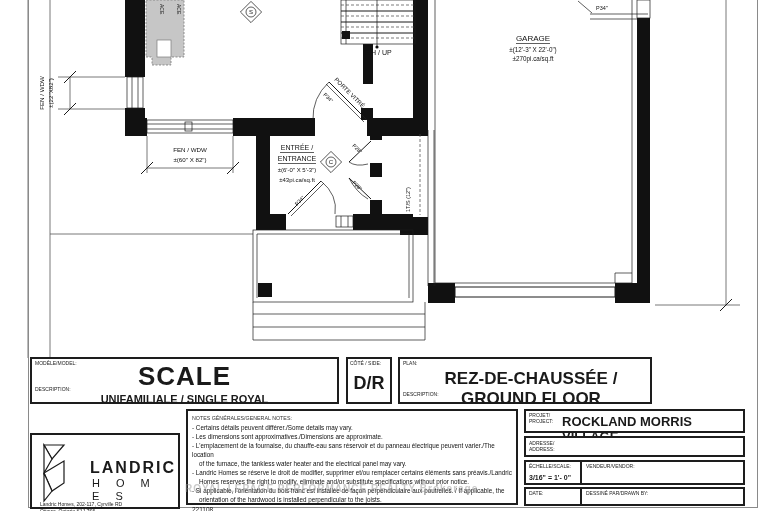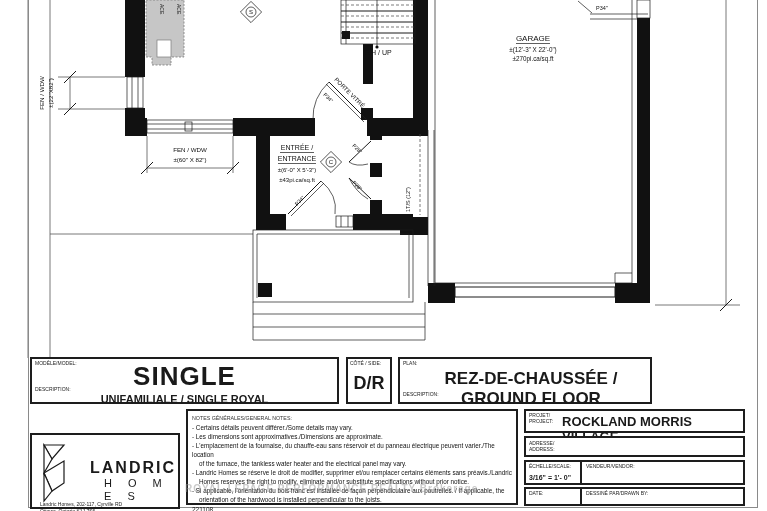--- a/index.html
+++ b/index.html
@@ -212,21 +212,21 @@
     </g>
   </svg>
 
   <div class="frame" style="left:28px;top:0;width:1px;height:508px;"></div>
   <div class="frame" style="left:757px;top:0;width:1px;height:508px;"></div>
   <div class="frame" style="left:28px;top:507px;width:730px;height:1px;"></div>
 
   <div class="tb" style="left:30px;top:357px;width:309px;height:47px;">
     <div class="lbl" style="left:3px;top:2px;">MODÈLE/MODEL:</div>
     <div class="lbl" style="left:3px;top:28px;">DESCRIPTION:</div>
-    <div class="center-wrap" style="top:2px;"><span class="adela">SINGLE</span></div>
+    <div class="center-wrap" style="top:2px;"><span class="adela">SCALE</span></div>
     <div class="center-wrap" style="top:30px;"><span class="subtitle">UNIFAMILIALE / SINGLE ROYAL</span></div>
   </div>
 
   <div class="tb" style="left:346px;top:357px;width:46px;height:47px;">
     <div class="lbl" style="left:2px;top:2px;">CÔTÉ / SIDE:</div>
     <div class="center-wrap" style="top:14px;"><span class="dr">D/R</span></div>
   </div>
 
   <div class="tb" style="left:398px;top:357px;width:254px;height:47px;">
     <div class="lbl" style="left:3px;top:2px;">PLAN:</div>
@@ -236,21 +236,21 @@
 
 
   <div class="tb" style="left:30px;top:409px;width:150px;height:76px;margin-top:24px;">
     <svg width="48" height="62" style="position:absolute;left:6px;top:8px;">
       <polygon points="6,2 26,2 14,16" fill="#fff" stroke="#1a1a1a" stroke-width="1.2"></polygon>
       <polygon points="6,2 14,16 6,30" fill="#fff" stroke="#1a1a1a" stroke-width="1.2"></polygon>
       <polygon points="6,30 26,18 26,40 14,48" fill="#fff" stroke="#1a1a1a" stroke-width="1.2"></polygon>
       <polygon points="6,30 14,48 6,58" fill="#fff" stroke="#1a1a1a" stroke-width="1.2"></polygon>
     </svg>
     <div style="position:absolute;left:58px;top:24px;" class="logo-name">LANDRIC</div>
-    <div style="position:absolute;left:72px;top:42px;" class="logo-homes">H O M E S</div>
+    <div style="position:absolute;left:60px;top:42px;" class="logo-homes">H O M E S</div>
     <div style="position:absolute;left:8px;top:66px;" class="logo-addr">Landric Homes, 202-117, Cyrville RD</div>
     <div style="position:absolute;left:8px;top:73px;" class="logo-addr">Ottawa, Ontario K1J 7S6</div>
     <div style="position:absolute;left:8px;top:80px;" class="logo-addr">www.landrichomes.com / T.819-663-0003</div>
   </div>
 
   <div class="tb" style="left:186px;top:409px;width:332px;height:96px;">
     <div class="notes">
       <div class="hdr">NOTES GÉNÉRALES/GENERAL NOTES:</div>
       <div>- Certains détails peuvent différer./Some details may vary.</div>
       <div>- Les dimensions sont approximatives./Dimensions are approximate.</div>

